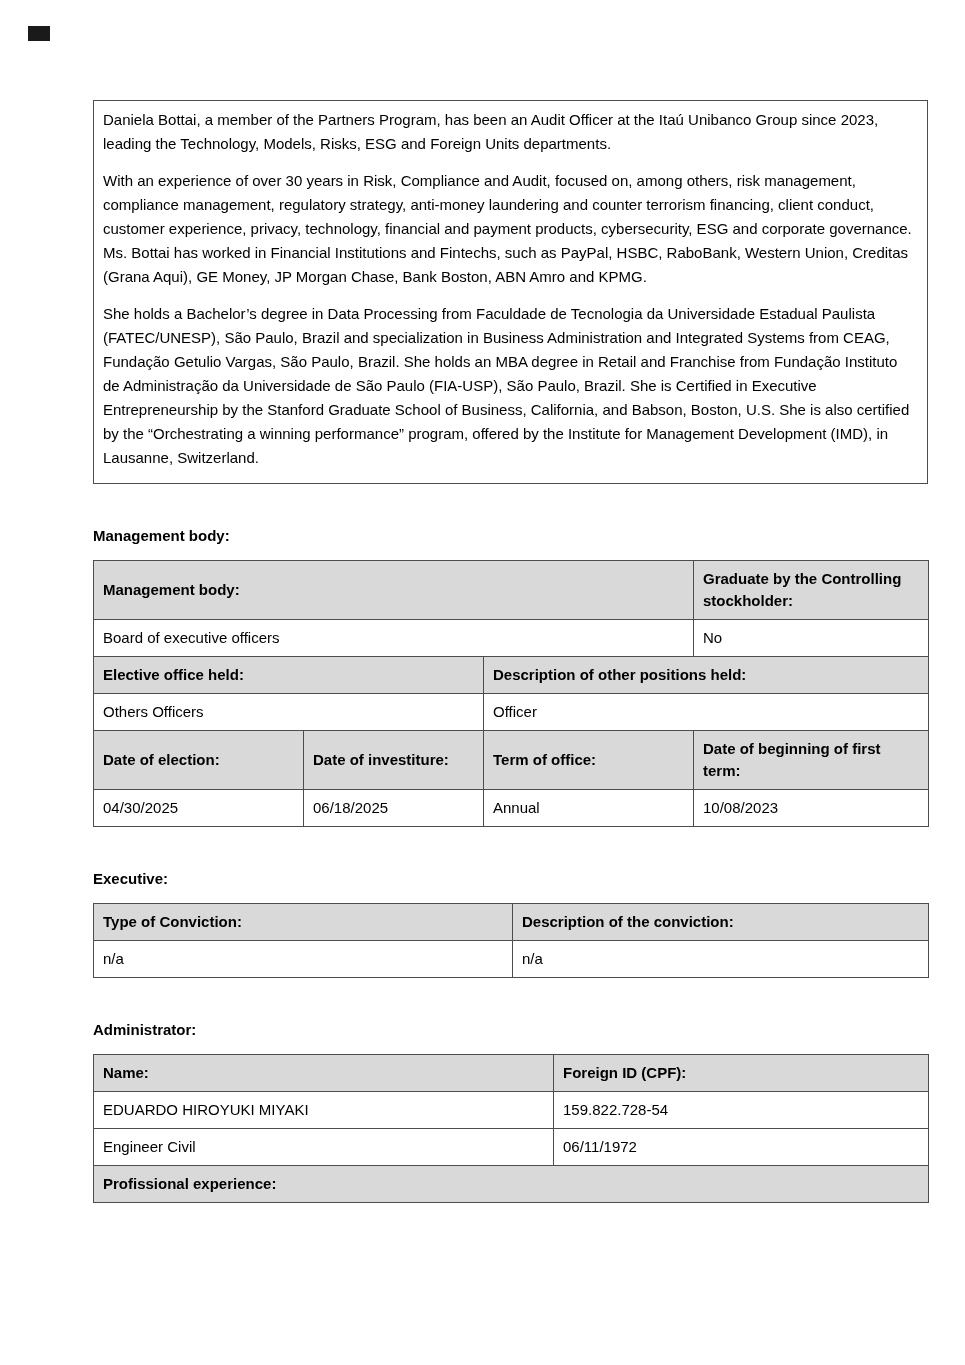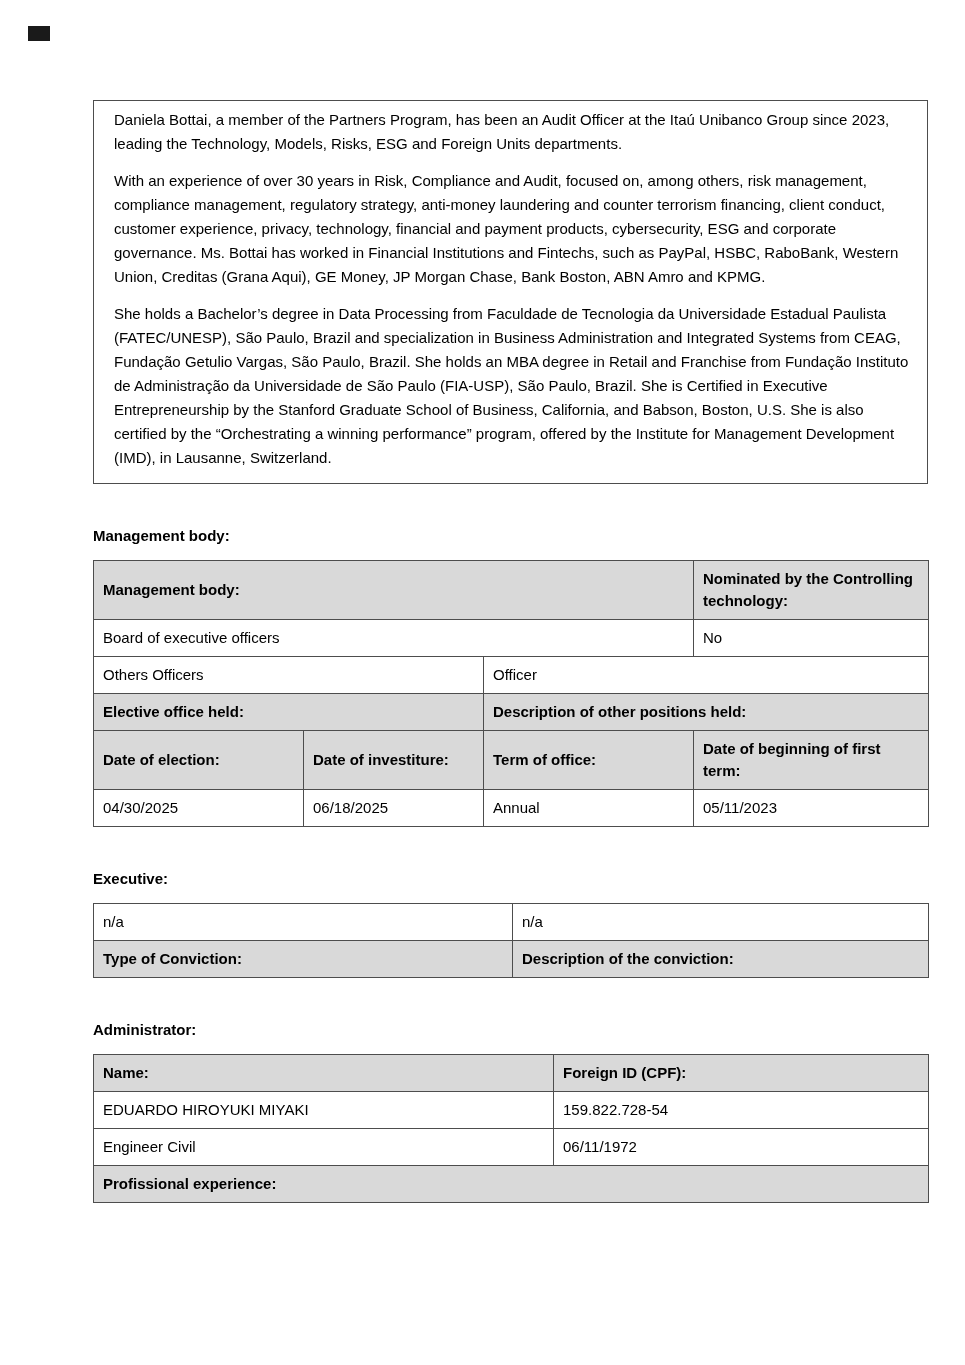--- a/index.html
+++ b/index.html
@@ -20,21 +20,21 @@
     position: absolute;
     left: 28px;
     top: 26px;
     width: 22px;
     height: 15px;
     background: #1a1a1a;
   }
   .bio-box {
     width: 835px;
     border: 1px solid #4d4d4d;
-    padding: 7px 11px 9px 20px;
+    padding: 7px 11px 9px 9px;
     font-size: 15px;
     line-height: 24px;
   }
   .bio-box p { margin: 0 0 13px 0; }
   .bio-box p:last-child { margin-bottom: 4px; }
 
   .section-title {
     font-size: 15px;
     font-weight: bold;
     margin: 43px 0 15px 0;
@@ -77,64 +77,64 @@
   <table class="doc-table">
     <colgroup>
       <col style="width:210px">
         <col style="width:180px">
         <col style="width:210px">
         <col style="width:235px">
     </colgroup>
     <tbody>
       <tr>
         <td colspan="3" class="th">Management body:</td>
-        <td class="th">Nominated by the Controlling technology:</td>
+        <td class="th">Graduate by the Controlling stockholder:</td>
       </tr>
       <tr>
         <td colspan="3">Board of executive officers</td>
         <td>No</td>
       </tr>
       <tr>
+        <td colspan="2" class="th">Elective office held:</td>
+        <td colspan="2" class="th">Description of other positions held:</td>
+      </tr>
+      <tr>
         <td colspan="2">Others Officers</td>
         <td colspan="2">Officer</td>
-      </tr>
-      <tr>
-        <td colspan="2" class="th">Elective office held:</td>
-        <td colspan="2" class="th">Description of other positions held:</td>
       </tr>
       <tr>
         <td class="th">Date of election:</td>
         <td class="th">Date of investiture:</td>
         <td class="th">Term of office:</td>
         <td class="th">Date of beginning of first term:</td>
       </tr>
       <tr>
         <td>04/30/2025</td>
         <td>06/18/2025</td>
         <td>Annual</td>
-        <td>05/11/2023</td>
+        <td>10/08/2023</td>
       </tr>
     </tbody>
   </table>
 
   <div class="section-title">Executive:</div>
 
   <table class="doc-table">
     <colgroup>
       <col style="width:419px">
         <col style="width:416px">
     </colgroup>
     <tbody>
       <tr>
+        <td class="th">Type of Conviction:</td>
+        <td class="th">Description of the conviction:</td>
+      </tr>
+      <tr>
         <td>n/a</td>
         <td>n/a</td>
-      </tr>
-      <tr>
-        <td class="th">Type of Conviction:</td>
-        <td class="th">Description of the conviction:</td>
       </tr>
     </tbody>
   </table>
 
   <div class="section-title">Administrator:</div>
 
   <table class="doc-table">
     <colgroup>
       <col style="width:460px">
         <col style="width:375px">

